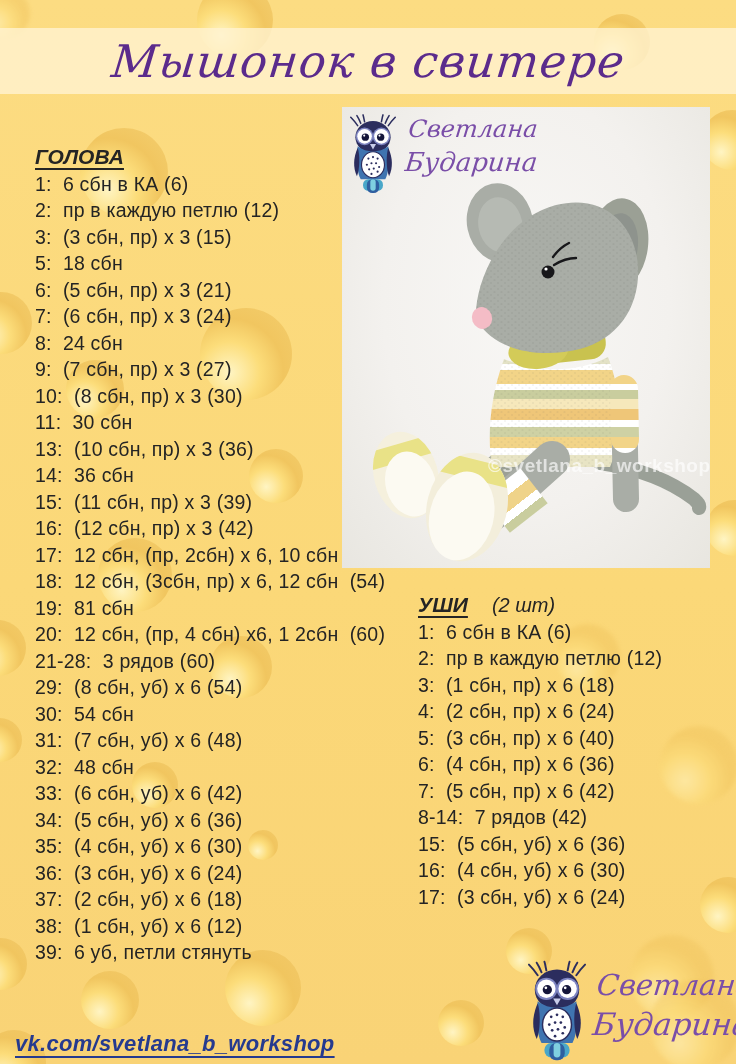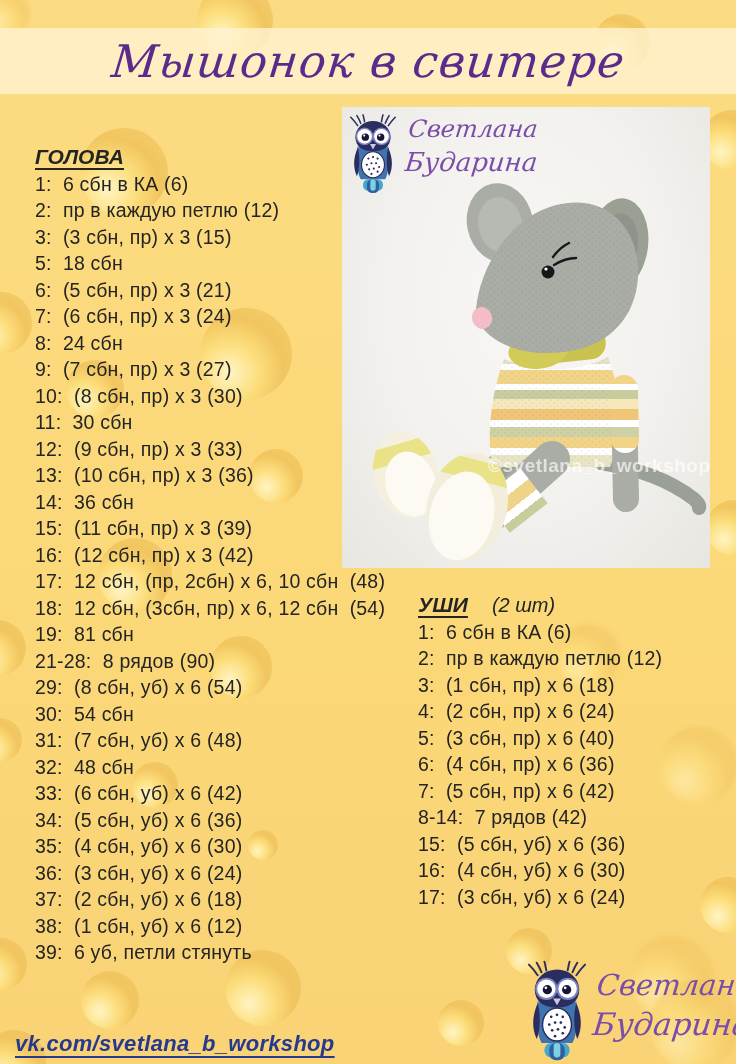--- a/index.html
+++ b/index.html
@@ -146,29 +146,29 @@
         <div class="row">1:  6 сбн в КА (6)</div>
         <div class="row">2:  пр в каждую петлю (12)</div>
         <div class="row">3:  (3 сбн, пр) x 3 (15)</div>
         <div class="row">5:  18 сбн</div>
         <div class="row">6:  (5 сбн, пр) x 3 (21)</div>
         <div class="row">7:  (6 сбн, пр) x 3 (24)</div>
         <div class="row">8:  24 сбн</div>
         <div class="row">9:  (7 сбн, пр) x 3 (27)</div>
         <div class="row">10:  (8 сбн, пр) x 3 (30)</div>
         <div class="row">11:  30 сбн</div>
-        <div class="row">12:  (9 сбн, пр) x 3 (33)</div>
         <div class="row">13:  (10 сбн, пр) x 3 (36)</div>
         <div class="row">14:  36 сбн</div>
         <div class="row">15:  (11 сбн, пр) x 3 (39)</div>
         <div class="row">16:  (12 сбн, пр) x 3 (42)</div>
         <div class="row">17:  12 сбн, (пр, 2сбн) x 6, 10 сбн  (48)</div>
         <div class="row">18:  12 сбн, (3сбн, пр) x 6, 12 сбн  (54)</div>
         <div class="row">19:  81 сбн</div>
-        <div class="row">21-28:  8 рядов (90)</div>
+        <div class="row">20:  12 сбн, (пр, 4 сбн) x6, 1 2сбн  (60)</div>
+        <div class="row">21-28:  3 рядов (60)</div>
         <div class="row">29:  (8 сбн, уб) x 6 (54)</div>
         <div class="row">30:  54 сбн</div>
         <div class="row">31:  (7 сбн, уб) x 6 (48)</div>
         <div class="row">32:  48 сбн</div>
         <div class="row">33:  (6 сбн, уб) x 6 (42)</div>
         <div class="row">34:  (5 сбн, уб) x 6 (36)</div>
         <div class="row">35:  (4 сбн, уб) x 6 (30)</div>
         <div class="row">36:  (3 сбн, уб) x 6 (24)</div>
         <div class="row">37:  (2 сбн, уб) x 6 (18)</div>
         <div class="row">38:  (1 сбн, уб) x 6 (12)</div>

